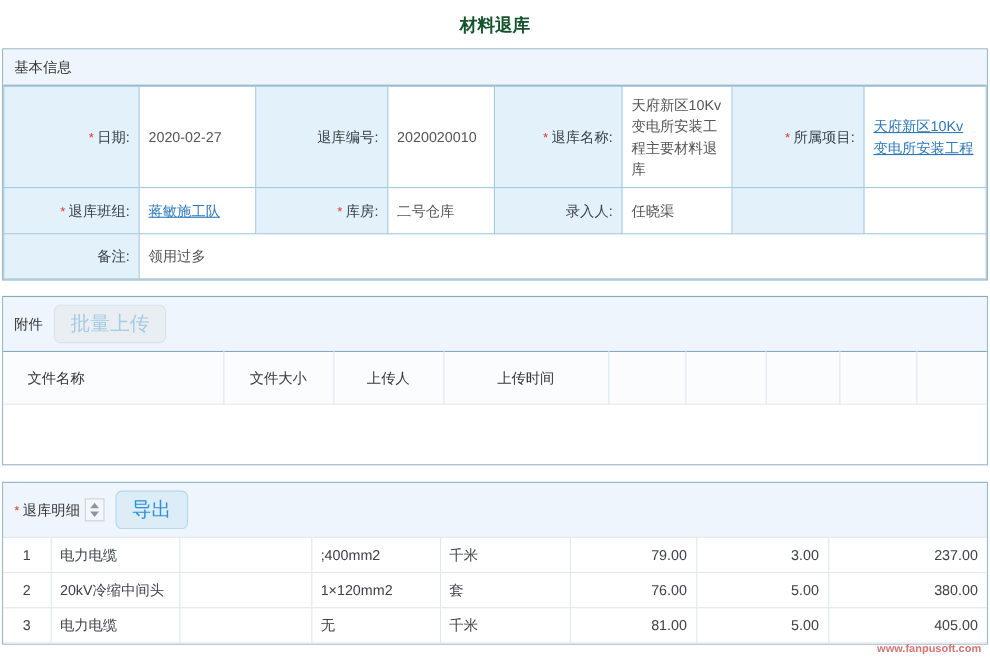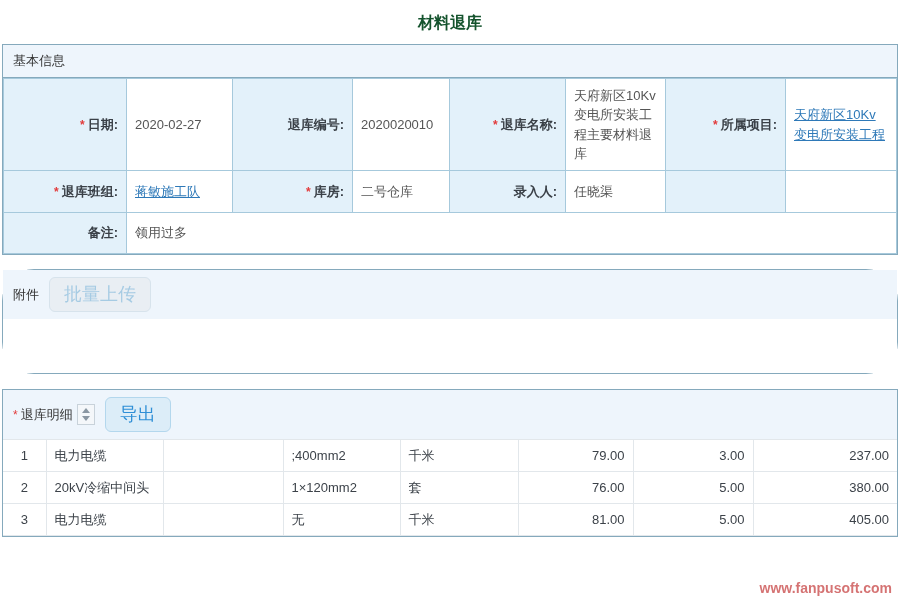--- a/index.html
+++ b/index.html
@@ -10,33 +10,33 @@
     color:#333; font-size:13px;
   }
   .page-title {
     text-align:center; font-size:16px; font-weight:bold; color:#14532d;
     padding:13px 0 10px;
   }
   .section {
     margin:0 2px; border:1px solid #85a9bc; background:#fff;
   }
   .sec-basic { }
-  .sec-attach { margin-top:14px;border-radius:32px; }
+  .sec-attach { margin-top:14px; }
   .sec-detail { margin-top:15px; }
   .section-bar {
     background:#eef5fc; padding:7px 10px; font-size:13px; color:#333;
     display:flex; align-items:center; gap:10px;
   }
   .sec-basic .section-bar { border-bottom:1px solid #85a9bc; }
   .req { color:#e23b3b; margin-right:3px; font-size:12px; }
 
   
   table.info { width:100%; border-collapse:collapse; table-layout:fixed; }
   table.info td { border:1px solid #a6c9dc; padding:5px 8px; font-size:13px; line-height:1.5; overflow:hidden; }
-  td.lbl { background:#e3f1fa; text-align:right; color:#3a4047; white-space:nowrap;font-weight:bold; }
+  td.lbl { background:#e3f1fa; text-align:right; color:#3a4047; white-space:nowrap; }
   td.val { background:#fff; text-align:left; color:#555; }
   tr.r1 { height:92px; }
   tr.r2 { height:42px; }
   tr.r3 { height:41px; }
   a.lnk { color:#2e79b8; text-decoration:underline; cursor:pointer; }
 
   
   .btn {
     display:inline-block; border-radius:6px; padding:4px 14px; font-size:18px;
     line-height:1.4; cursor:pointer; user-select:none;
@@ -76,21 +76,21 @@
   .stepper i { display:block; width:0; height:0; border-left:4px solid transparent;
     border-right:4px solid transparent; }
   .stepper .up { border-bottom:5px solid #8a97a3; }
   .stepper .dn { border-top:5px solid #8a97a3; }
 
   
   .watermark { position:absolute; right:8px; bottom:4px; opacity:.82; text-align:left;
     pointer-events:none; }
   .wm-row { display:flex; align-items:center; gap:4px; }
   .wm-brand { font-size:27px; font-weight:bold; color:#e49494; letter-spacing:1px; }
-  .wm-url { font-size:14px; font-weight:bold; color:#cc5555; margin-top:-4px; padding-left:2px; }
+  .wm-url { font-size:10px; font-weight:bold; color:#cc5555; margin-top:-4px; padding-left:2px; }
 </style>
 </head>
 <body>
 
 <div class="page-title">材料退库</div>
 
 <div class="section sec-basic">
   <div class="section-bar">
     <span>基本信息</span>
   </div>
@@ -132,20 +132,46 @@
     </tr>
   </tbody>
     </table>
 </div>
 
 <div class="section sec-attach">
   <div class="section-bar">
     <span>附件</span>
     <span class="btn btn-upload">批量上传</span>
   </div>
+  <table class="att">
+    <colgroup>
+      <col style="width:200px">
+        <col style="width:100px">
+        <col style="width:100px">
+        <col style="width:150px">
+      <col style="width:70px">
+        <col style="width:73px">
+        <col style="width:67px">
+        <col style="width:70px">
+        <col>
+    </colgroup>
+    <tbody>
+        <tr>
+      <th>文件名称</th>
+      <th>文件大小</th>
+      <th>上传人</th>
+      <th>上传时间</th>
+      <th></th>
+      <th></th>
+      <th></th>
+      <th></th>
+      <th></th>
+    </tr>
+  </tbody>
+    </table>
   <div class="att-empty"></div>
 </div>
 
 <div class="section sec-detail">
   <div class="section-bar">
     <span><span class="req">*</span><span>退库明细</span></span>
     <span class="stepper" style="margin-left:-6px">
         <i class="up"></i>
         <i class="dn"></i>
       </span>

